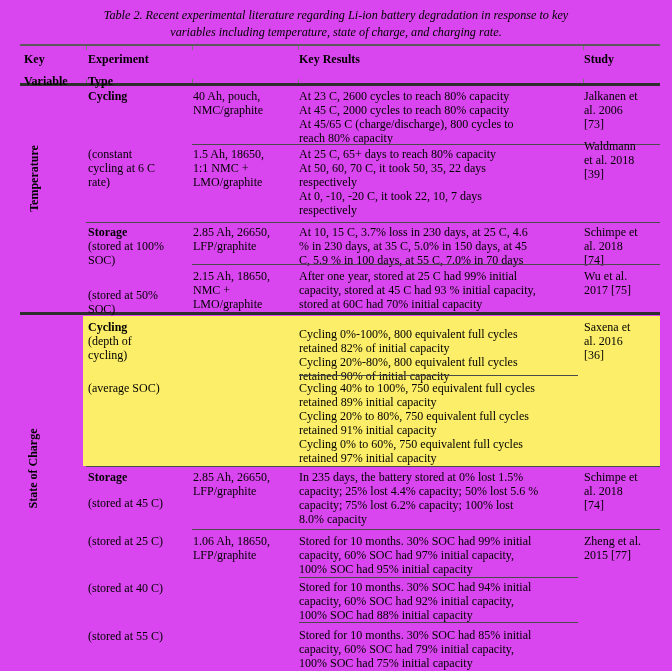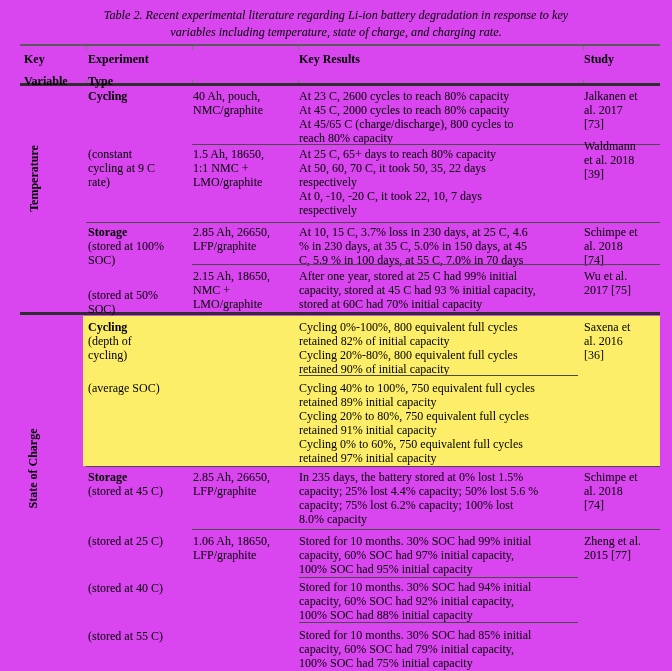--- a/index.html
+++ b/index.html
@@ -63,26 +63,26 @@
   </div>
 
   <div class="cell exp b" style="top:89px">Cycling</div>
   <div class="cell cc" style="top:89px">40 Ah, pouch,
 NMC/graphite</div>
   <div class="cell res" style="top:89px">At 23 C, 2600 cycles to reach 80% capacity
 At 45 C, 2000 cycles to reach 80% capacity
 At 45/65 C (charge/discharge), 800 cycles to
 reach 80% capacity</div>
   <div class="cell study" style="top:89px">Jalkanen et
-al. 2017
+al. 2006
 [73]</div>
   <div class="thin" style="left:192px;top:144px;width:468px"></div>
 
   <div class="cell exp" style="top:147px">(constant
-cycling at 9 C
+cycling at 6 C
 rate)</div>
   <div class="cell cc" style="top:147px">1.5 Ah, 18650,
 1:1 NMC +
 LMO/graphite</div>
   <div class="cell res" style="top:147px">At 25 C, 65+ days to reach 80% capacity
 At 50, 60, 70 C, it took 50, 35, 22 days
 respectively
 At 0, -10, -20 C, it took 22, 10, 7 days
 respectively</div>
   <div class="cell study" style="top:139px">Waldmann
@@ -111,38 +111,38 @@
   <div class="cell res" style="top:269px">After one year, stored at 25 C had 99% initial
 capacity, stored at 45 C had 93 % initial capacity,
 stored at 60C had 70% initial capacity</div>
   <div class="cell study" style="top:269px">Wu et al.
 2017 [75]</div>
 
   <div class="cell exp b" style="top:320px">Cycling</div>
   <div class="cell exp" style="top:334px">(depth of
 cycling)</div>
   <div class="cell exp" style="top:381px">(average SOC)</div>
-  <div class="cell res" style="top:320px">Cycling 0%-100%, 800 equivalent full cycles
+  <div class="cell res" style="top:327px">Cycling 0%-100%, 800 equivalent full cycles
 retained 82% of initial capacity
 Cycling 20%-80%, 800 equivalent full cycles
 retained 90% of initial capacity</div>
   <div class="thin" style="left:299px;top:375px;width:279px"></div>
   <div class="cell res" style="top:381px">Cycling 40% to 100%, 750 equivalent full cycles
 retained 89% initial capacity
 Cycling 20% to 80%, 750 equivalent full cycles
 retained 91% initial capacity
 Cycling 0% to 60%, 750 equivalent full cycles
 retained 97% initial capacity</div>
   <div class="cell study" style="top:320px">Saxena et
 al. 2016
 [36]</div>
   <div class="thin" style="left:86px;top:466px;width:574px"></div>
 
   <div class="cell exp b" style="top:470px">Storage</div>
-  <div class="cell exp" style="top:484px">(stored at 45 C)</div>
+  <div class="cell exp" style="top:496px">(stored at 45 C)</div>
   <div class="cell cc" style="top:470px">2.85 Ah, 26650,
 LFP/graphite</div>
   <div class="cell res" style="top:470px">In 235 days, the battery stored at 0% lost 1.5%
 capacity; 25% lost 4.4% capacity; 50% lost 5.6 %
 capacity; 75% lost 6.2% capacity; 100% lost
 8.0% capacity</div>
   <div class="cell study" style="top:470px">Schimpe et
 al. 2018
 [74]</div>
   <div class="thin" style="left:192px;top:529px;width:468px"></div>

